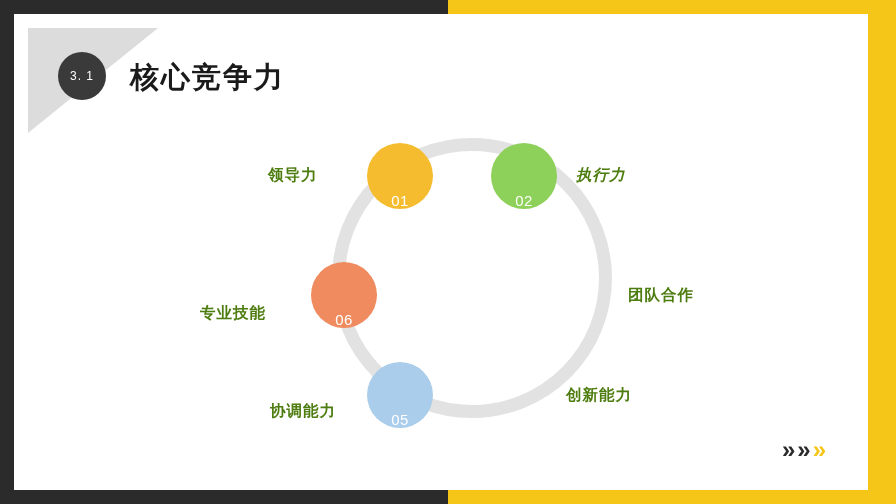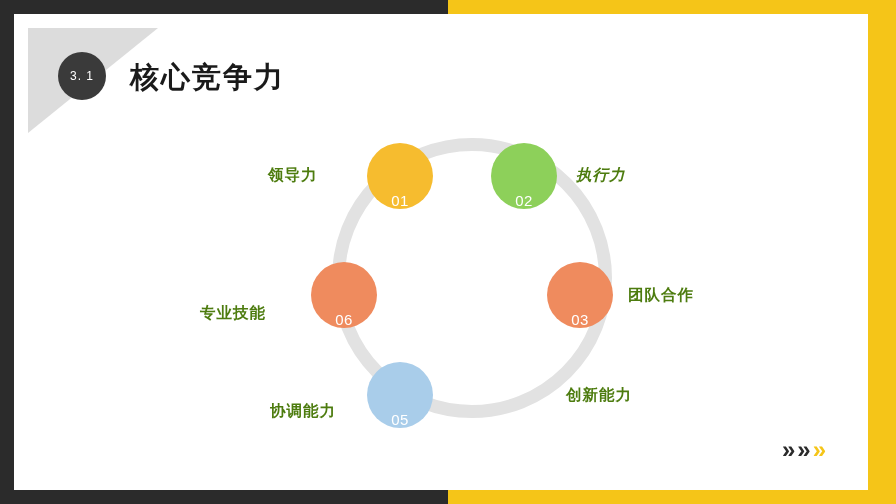--- a/index.html
+++ b/index.html
@@ -179,23 +179,20 @@
       <div class="node" style="left:35px; top:5px; background:#f6bc2f;">
         <span>01</span>
       </div>
       <div class="node-label" style="left:-64px; top:27px;">领导力</div>
 
       <div class="node" style="left:159px; top:5px; background:#8dd05a;">
         <span>02</span>
       </div>
       <div class="node-label" style="left:244px; top:27px;font-style:italic;">执行力</div>
 
-      <div class="node" style="left:215px; top:124px; background:#ef8b5e;">
-        <span>03</span>
-      </div>
       <div class="node-label" style="left:296px; top:147px;">团队合作</div>
 
       <div class="node-label" style="left:234px; top:247px;">创新能力</div>
 
       <div class="node" style="left:35px; top:224px; background:#a9cdea;">
         <span>05</span>
       </div>
       <div class="node-label" style="left:-62px; top:263px;">协调能力</div>
 
       <div class="node" style="left:-21px; top:124px; background:#ef8b5e;">

